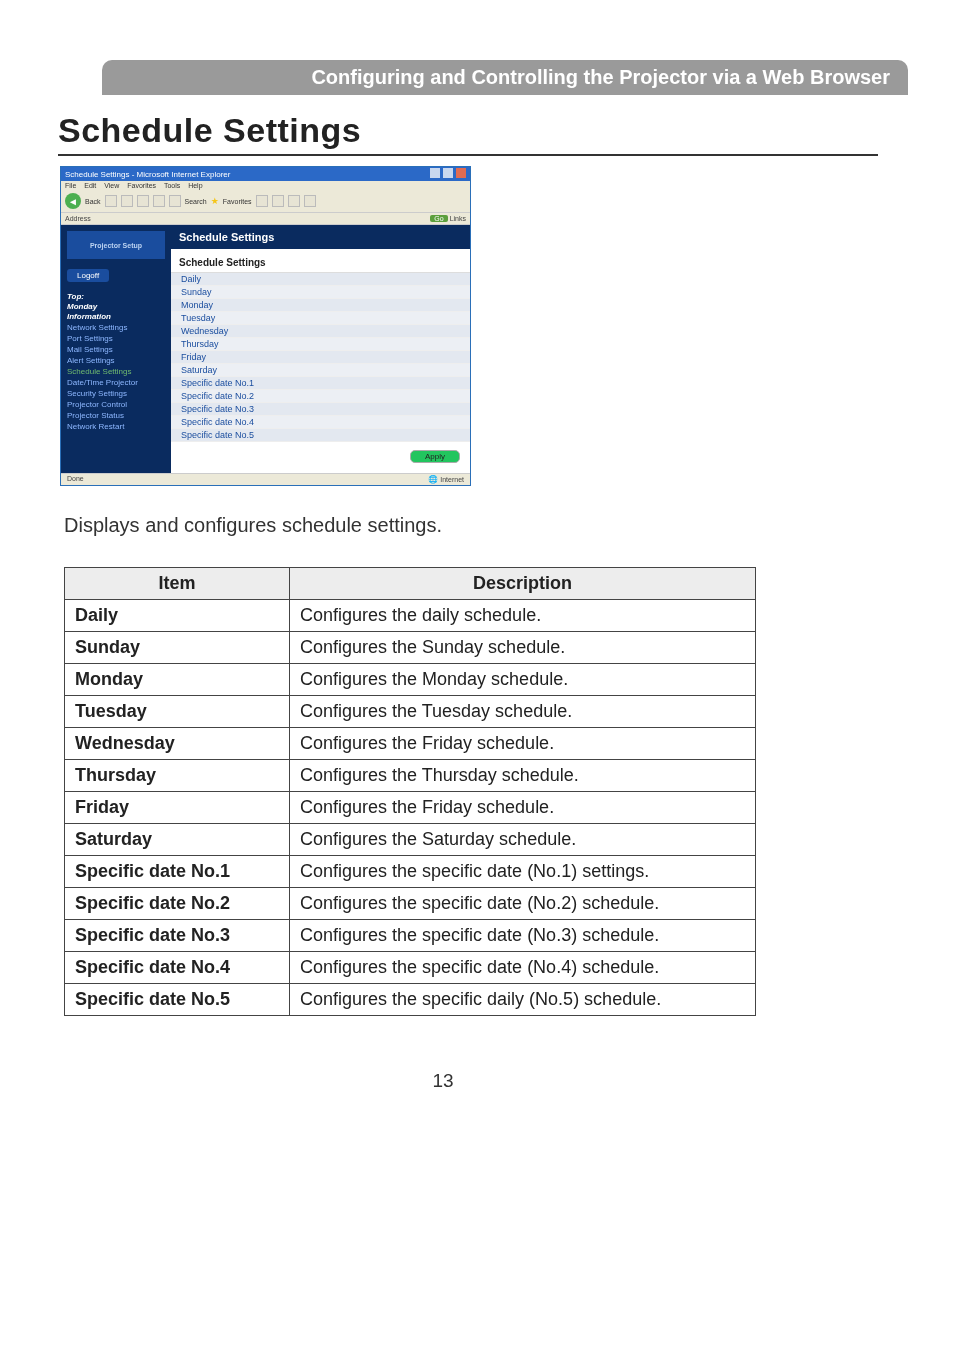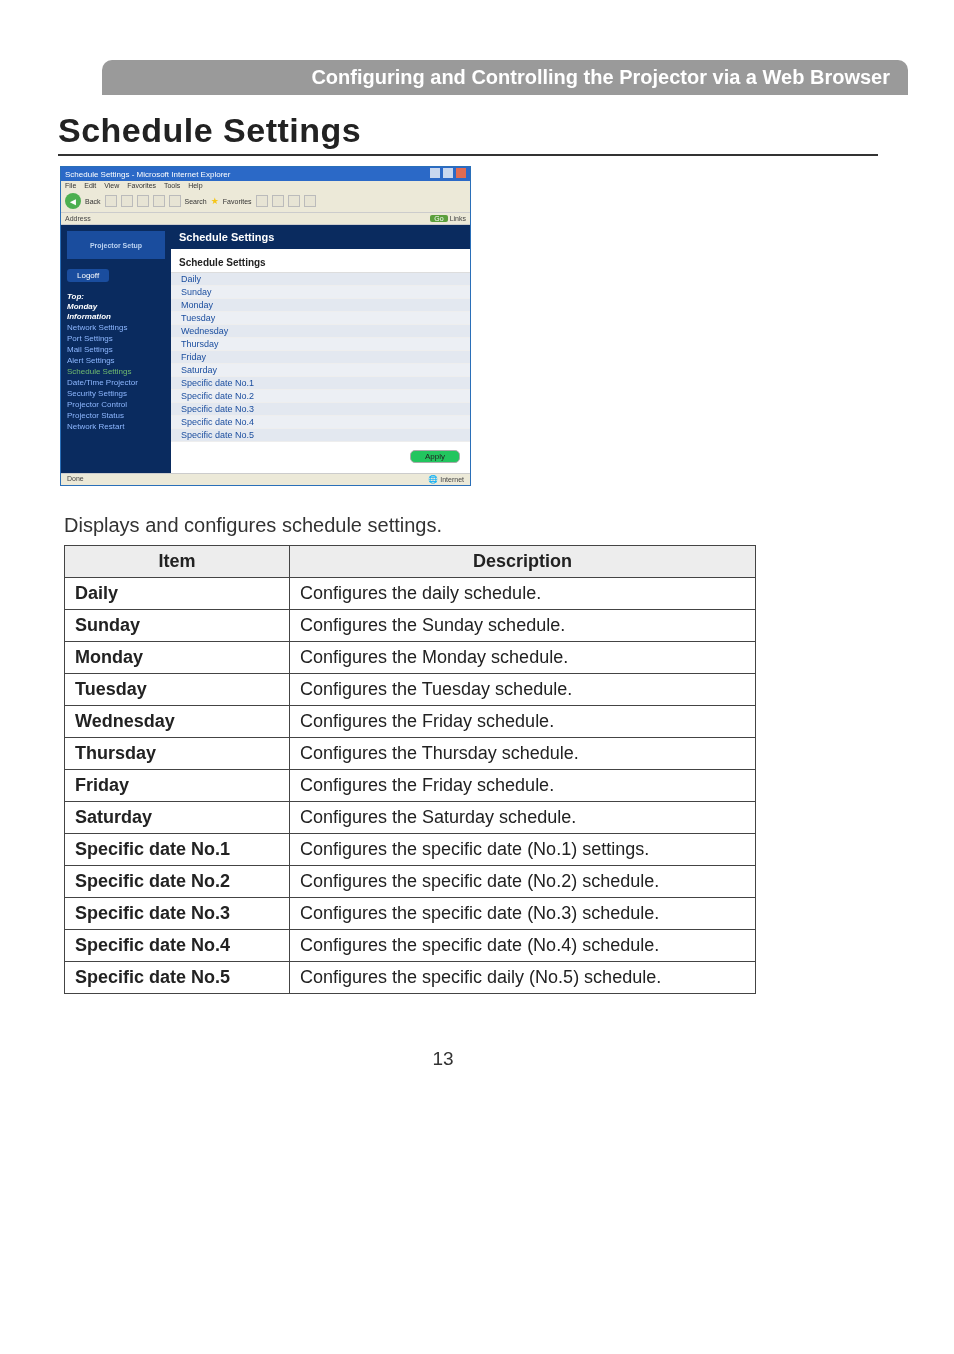--- a/index.html
+++ b/index.html
@@ -177,21 +177,21 @@
       border-top: 1px solid #ccc;
       padding: 1px 6px;
       font-size: 7px;
       color: #444;
       display: flex;
       justify-content: space-between;
     }
     .mini-status .globe-icon::before { content: "🌐"; font-size: 8px; margin-right: 2px; }
     
     .intro {
-      margin: 28px 0 8px 64px;
+      margin: 28px 0 30px 64px;
       font-size: 20px;
       color: #333;
     }
     
     table.main {
       border-collapse: collapse;
       margin-left: 64px;
       width: 692px;
     }
     table.main th, table.main td {

